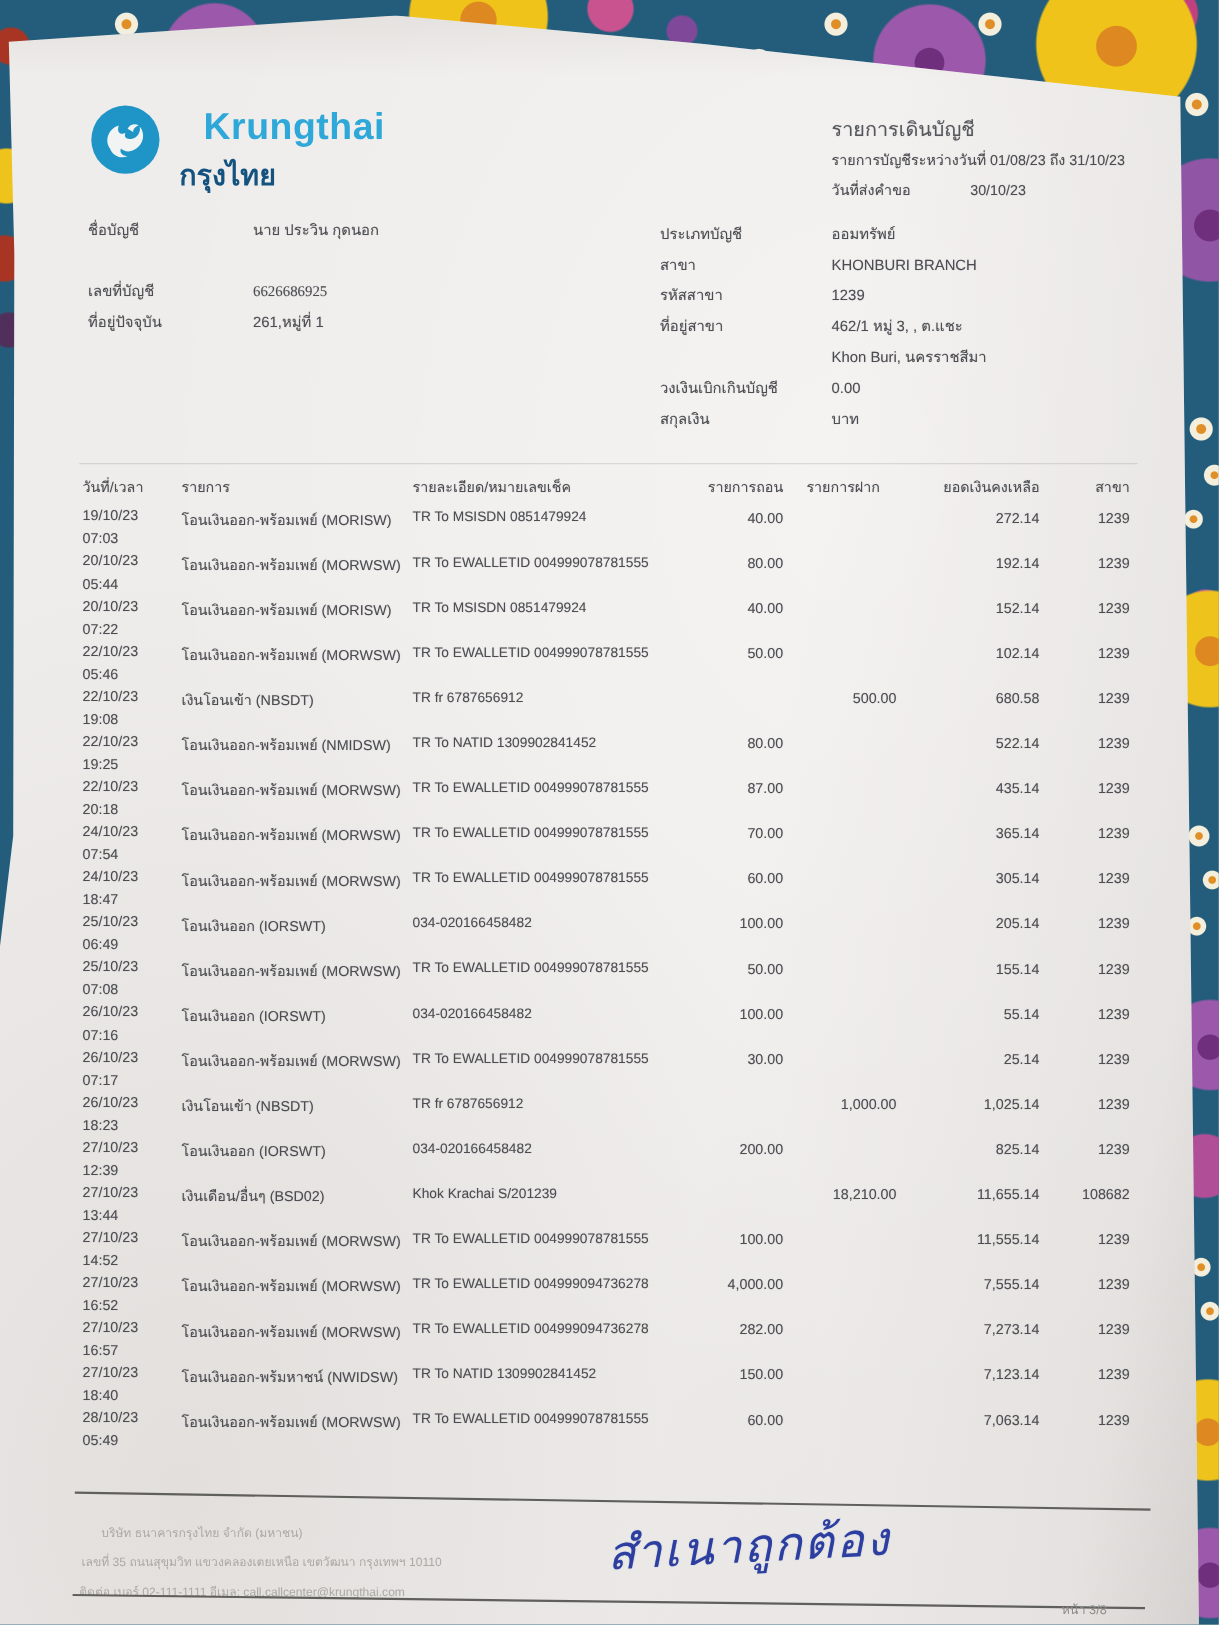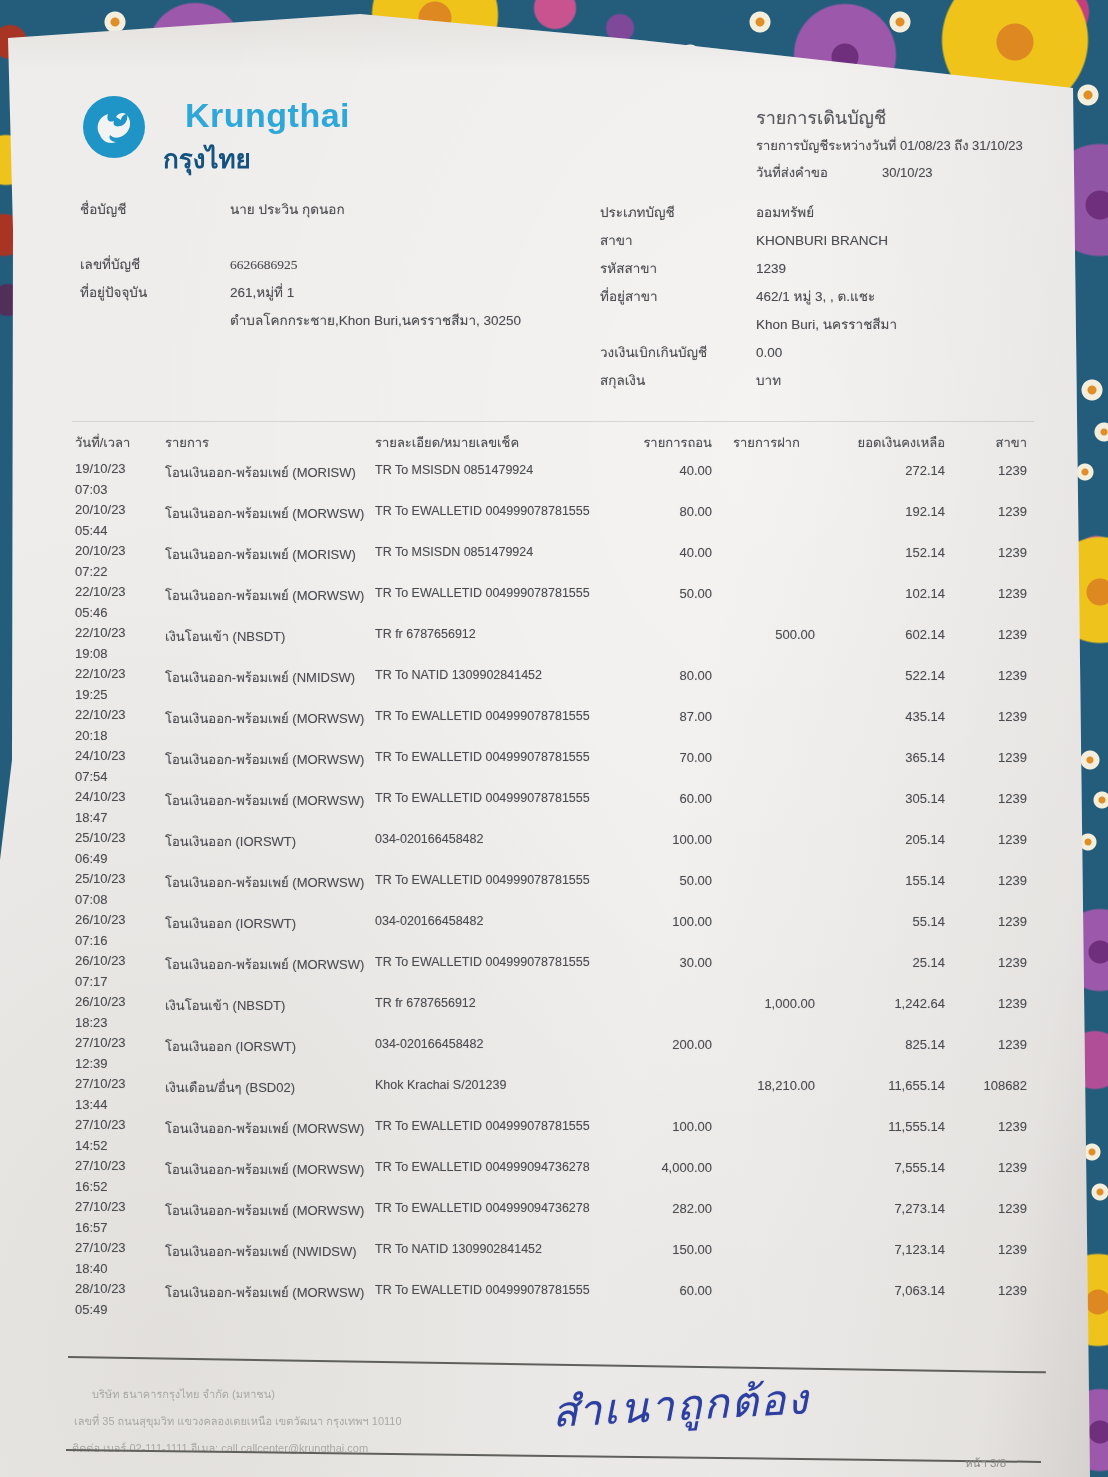--- a/index.html
+++ b/index.html
@@ -163,21 +163,20 @@
     <div class="info-row gap">
       <span class="info-label">เลขที่บัญชี</span>
       <span>6626686925</span>
     </div>
     <div class="info-row">
       <span class="info-label">ที่อยู่ปัจจุบัน</span>
       <span>261,หมู่ที่ 1</span>
     </div>
     <div class="info-row">
       <span class="info-label"></span>
-      <span>ตำบลโคกกระชาย,Khon Buri,นครราชสีมา, 30250</span>
     </div>
   </div>
 
   <div class="abs acc-right info txt">
     <div class="info-row">
       <span class="info-label">ประเภทบัญชี</span>
       <span>ออมทรัพย์</span>
     </div>
     <div class="info-row">
       <span class="info-label">สาขา</span>
@@ -256,21 +255,21 @@
         <div class="tc bal">102.14</div>
         <div class="tc br">1239</div>
       </div>
       <div class="trow">
         <div class="tc date">22/10/23</div>
         <div class="tc time">19:08</div>
         <div class="tc desc">เงินโอนเข้า (NBSDT)</div>
         <div class="tc detail">TR fr 6787656912</div>
         <div class="tc wd"></div>
         <div class="tc dep">500.00</div>
-        <div class="tc bal">602.14</div>
+        <div class="tc bal">680.58</div>
         <div class="tc br">1239</div>
       </div>
       <div class="trow">
         <div class="tc date">22/10/23</div>
         <div class="tc time">19:25</div>
         <div class="tc desc">โอนเงินออก-พร้อมเพย์ (NMIDSW)</div>
         <div class="tc detail">TR To NATID 1309902841452</div>
         <div class="tc wd">80.00</div>
         <div class="tc dep"></div>
         <div class="tc bal">522.14</div>
@@ -346,21 +345,21 @@
         <div class="tc bal">25.14</div>
         <div class="tc br">1239</div>
       </div>
       <div class="trow">
         <div class="tc date">26/10/23</div>
         <div class="tc time">18:23</div>
         <div class="tc desc">เงินโอนเข้า (NBSDT)</div>
         <div class="tc detail">TR fr 6787656912</div>
         <div class="tc wd"></div>
         <div class="tc dep">1,000.00</div>
-        <div class="tc bal">1,242.64</div>
+        <div class="tc bal">1,025.14</div>
         <div class="tc br">1239</div>
       </div>
       <div class="trow">
         <div class="tc date">27/10/23</div>
         <div class="tc time">12:39</div>
         <div class="tc desc">โอนเงินออก (IORSWT)</div>
         <div class="tc detail">034-020166458482</div>
         <div class="tc wd">200.00</div>
         <div class="tc dep"></div>
         <div class="tc bal">825.14</div>
@@ -402,21 +401,21 @@
         <div class="tc desc">โอนเงินออก-พร้อมเพย์ (MORWSW)</div>
         <div class="tc detail">TR To EWALLETID 004999094736278</div>
         <div class="tc wd">282.00</div>
         <div class="tc dep"></div>
         <div class="tc bal">7,273.14</div>
         <div class="tc br">1239</div>
       </div>
       <div class="trow">
         <div class="tc date">27/10/23</div>
         <div class="tc time">18:40</div>
-        <div class="tc desc">โอนเงินออก-พร้อมเพย์ (NWIDSW)</div>
+        <div class="tc desc">โอนเงินออก-พร้มหาชน์ (NWIDSW)</div>
         <div class="tc detail">TR To NATID 1309902841452</div>
         <div class="tc wd">150.00</div>
         <div class="tc dep"></div>
         <div class="tc bal">7,123.14</div>
         <div class="tc br">1239</div>
       </div>
       <div class="trow">
         <div class="tc date">28/10/23</div>
         <div class="tc time">05:49</div>
         <div class="tc desc">โอนเงินออก-พร้อมเพย์ (MORWSW)</div>

